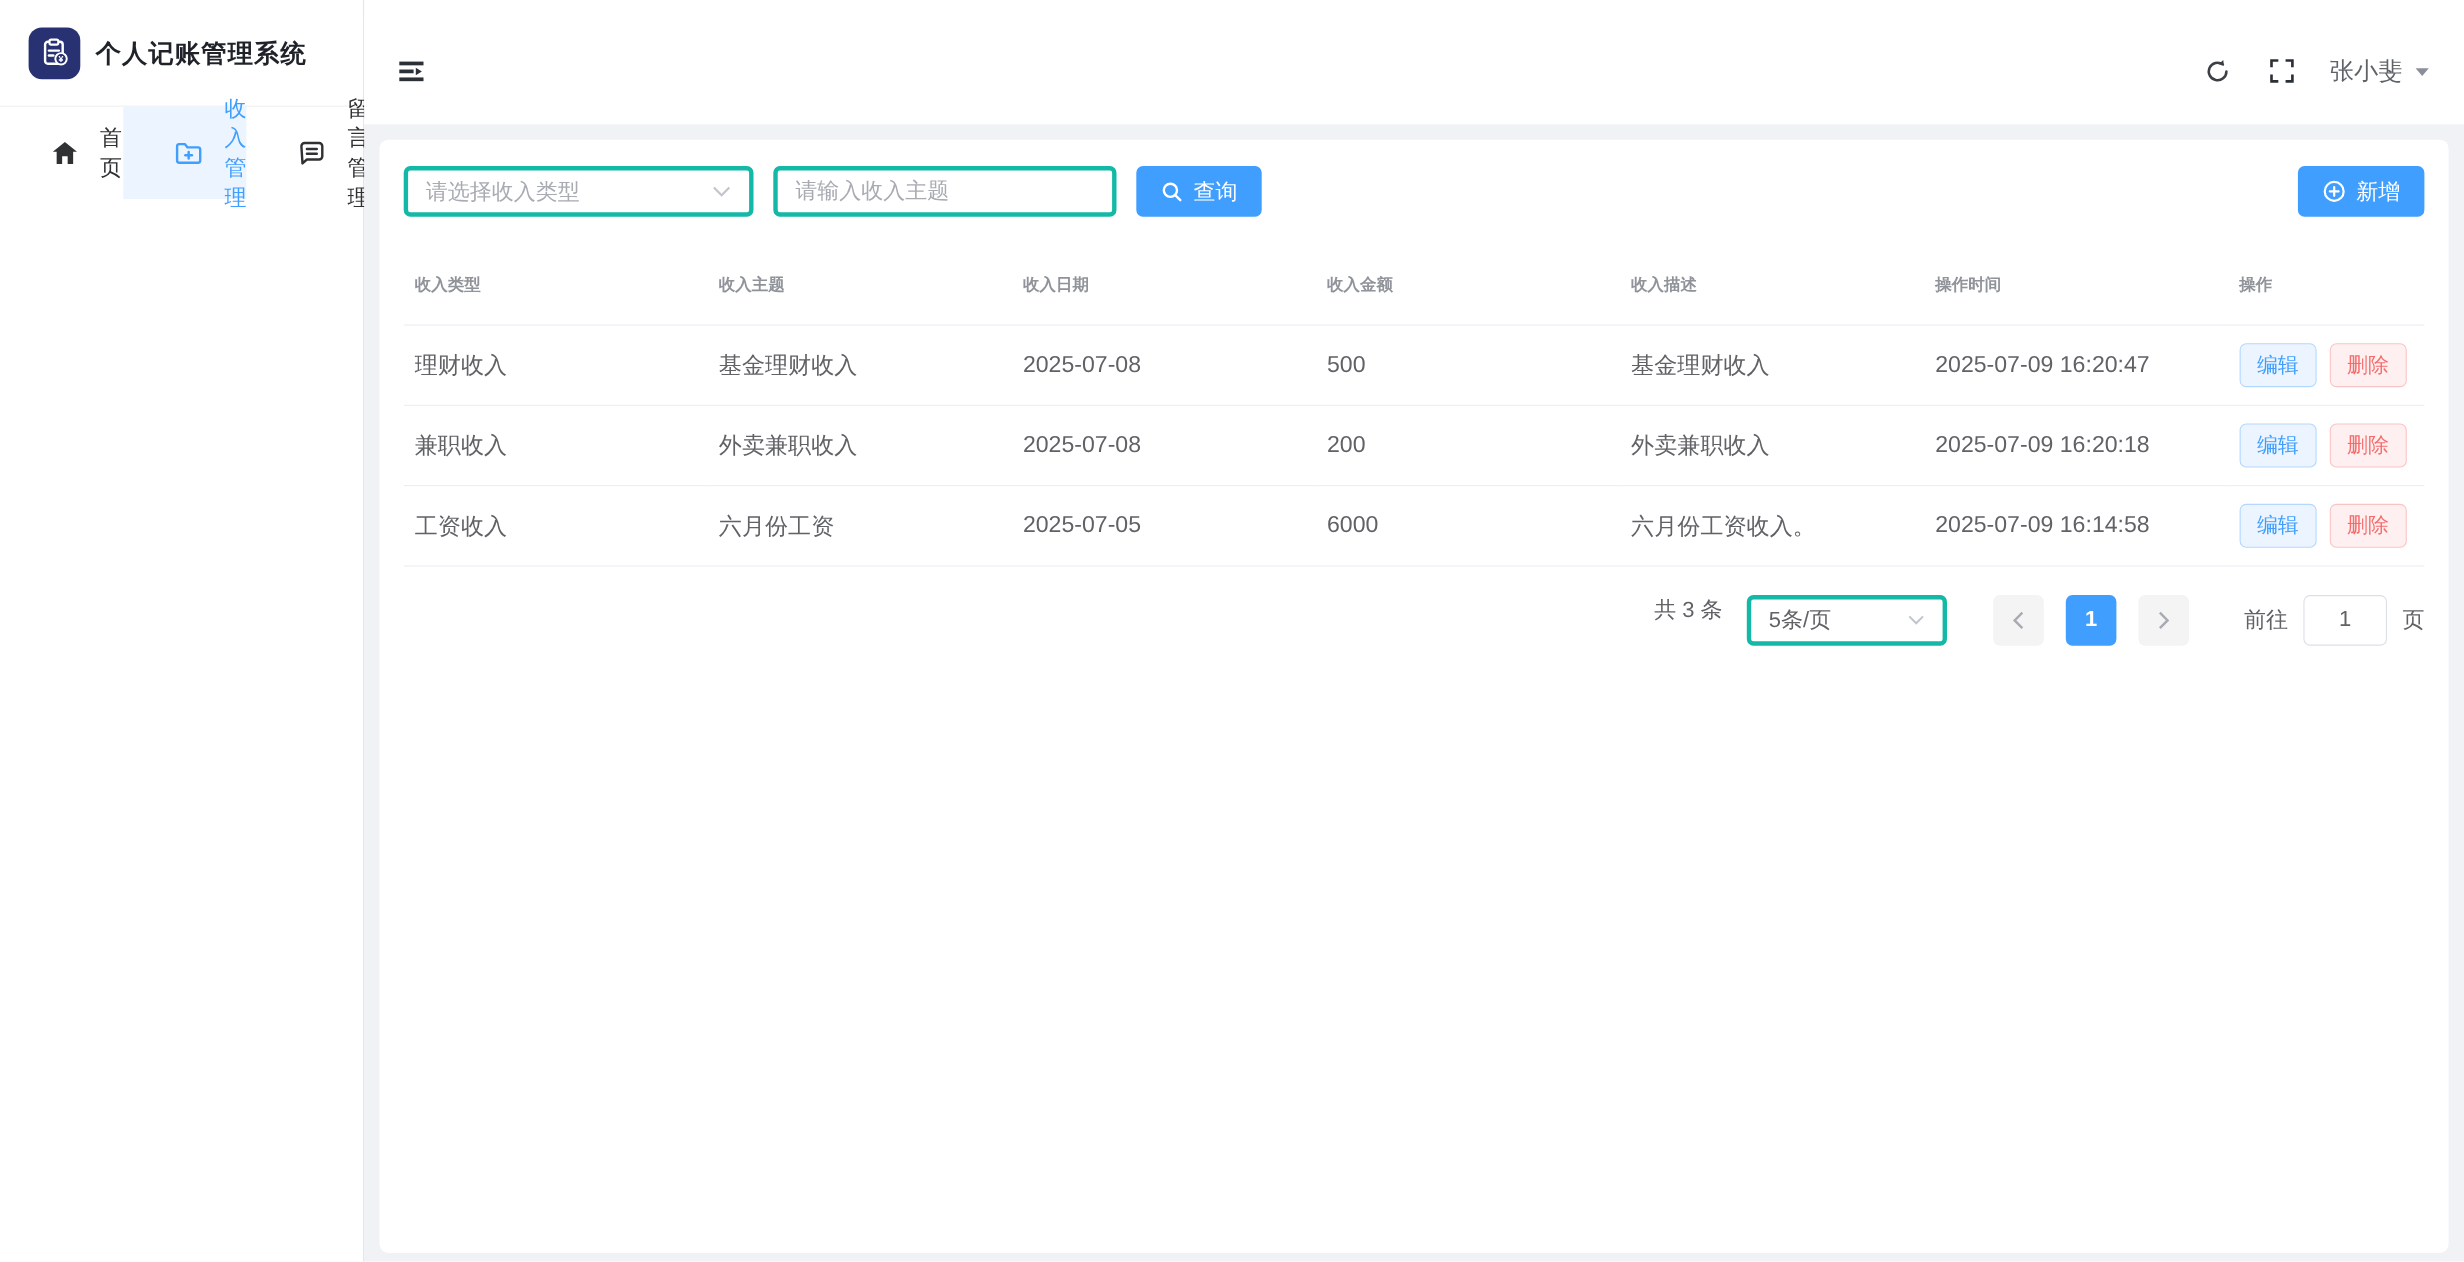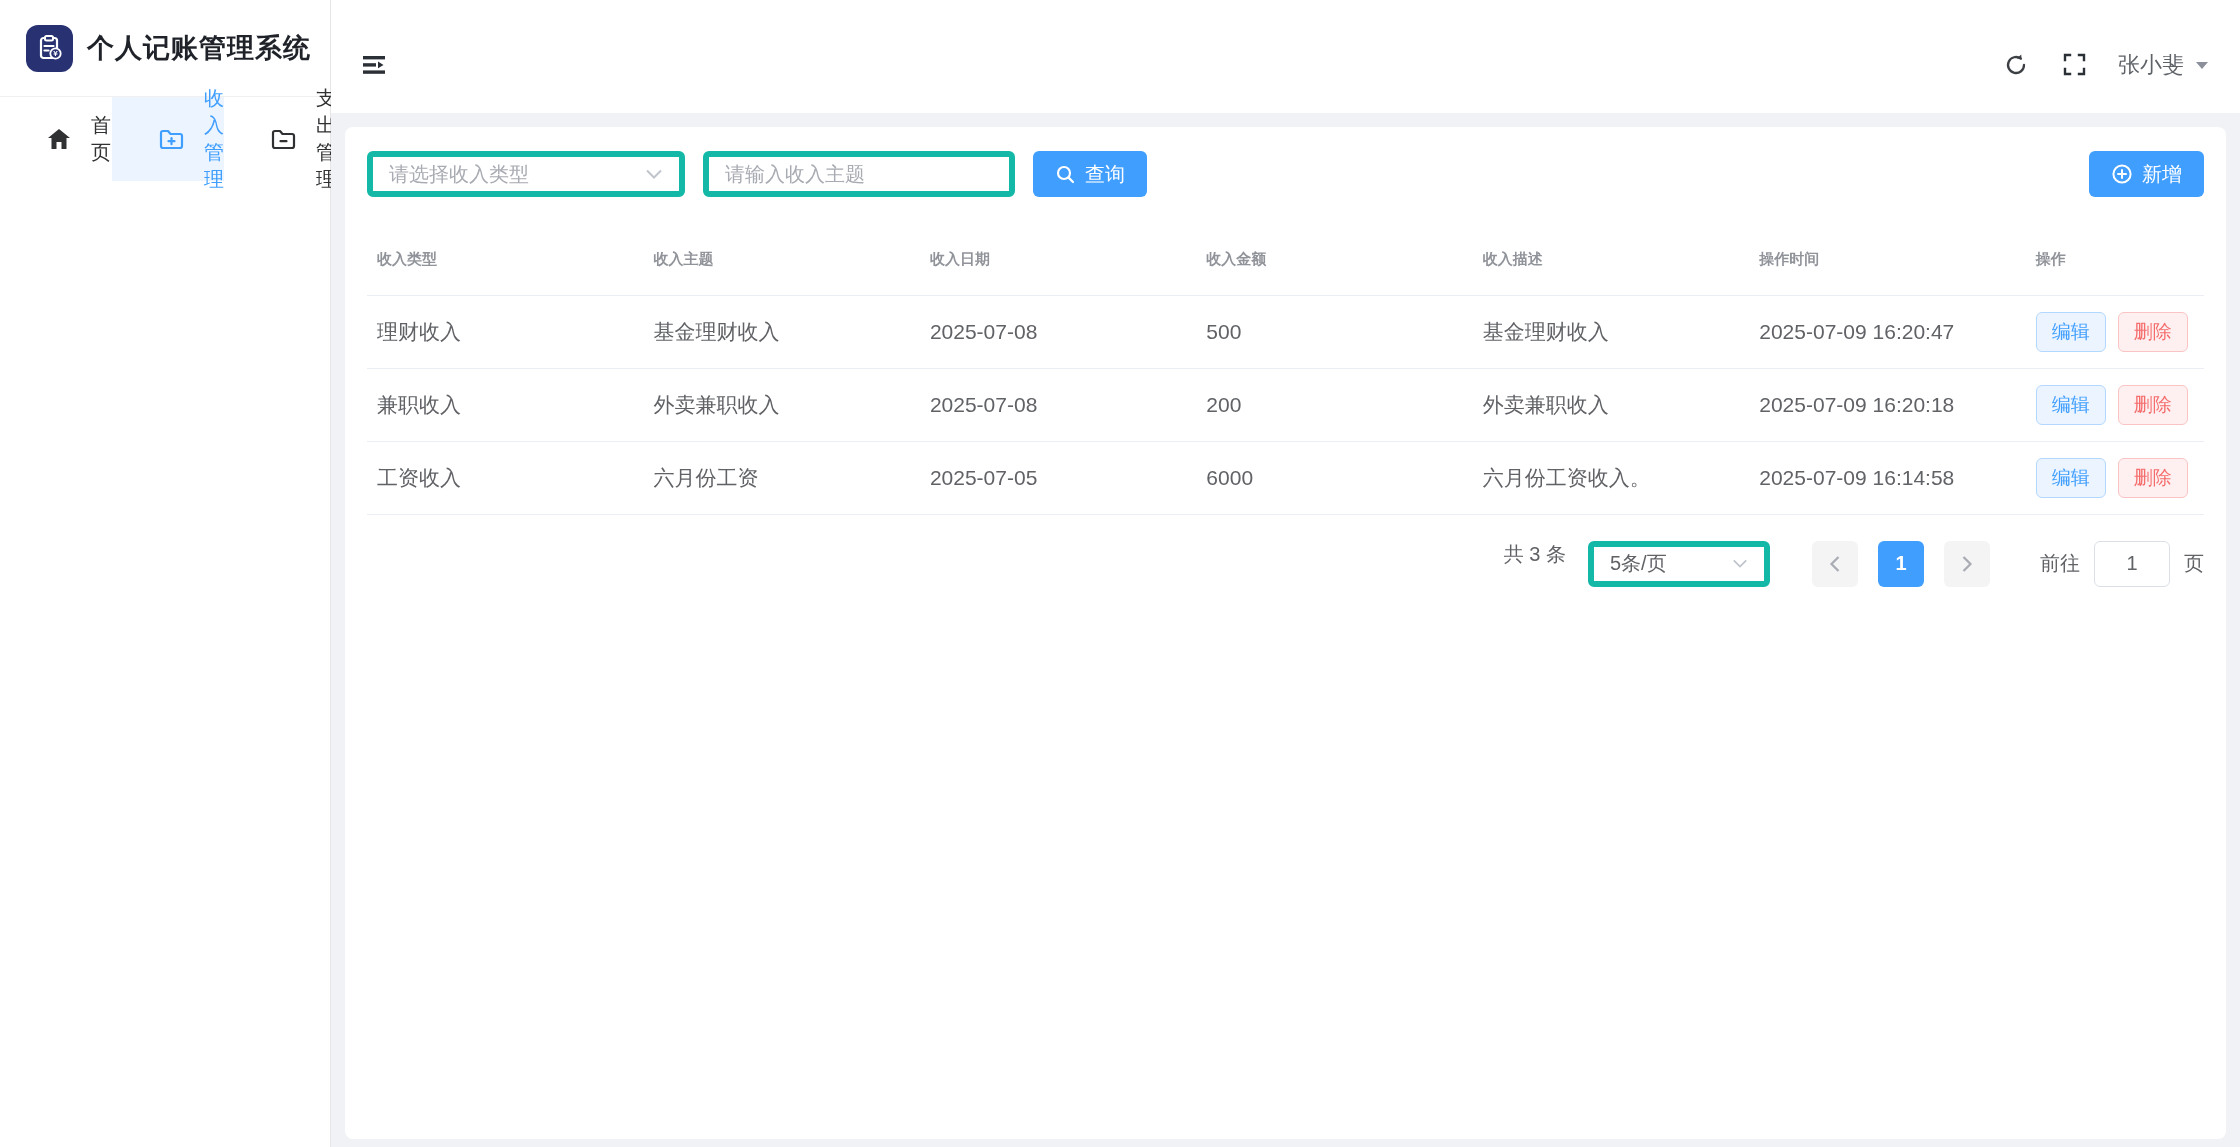--- a/index.html
+++ b/index.html
@@ -4,21 +4,21 @@
 <style>
   * { margin:0; padding:0; box-sizing:border-box; }
   html,body { width:2240px; height:1147px; overflow:hidden; }
   body { font-family:"Liberation Sans","DejaVu Sans",sans-serif; font-size:20px; color:#303133; background:#fff; }
   .app { display:flex; height:100%; }
 
   
   .sidebar { width:331px; background:#fff; border-right:1px solid #e6e6e6; flex-shrink:0; display:flex; flex-direction:column; }
   .logo-row { height:97px; display:flex; align-items:center; gap:14px; padding-left:26px; border-bottom:1px solid #f0f0f0; }
   .logo-box { width:47px; height:47px; border-radius:12px; background:#283272; display:flex; align-items:center; justify-content:center; flex-shrink:0; }
-  .app-title { font-size:27px; font-weight:bold; color:#1f2329; letter-spacing:1px; }
+  .app-title { font-size:23px; font-weight:bold; color:#1f2329; letter-spacing:1px; }
   .menu { display:flex; flex-direction:row; }
   .menu-item { height:84px; display:flex; align-items:center; gap:19px; padding-left:46px; cursor:pointer; color:#303133; }
   .menu-item .mi-icon { width:27px; height:27px; display:flex; align-items:center; justify-content:center; }
   .menu-item.active { background:#ecf5ff; color:#409eff; }
   .menu-item.active svg { stroke:#409eff; }
   .menu-item svg { stroke:#303133; }
   .menu-item .filled { fill:#303133; stroke:none; }
 
   
   .main { flex:1; display:flex; flex-direction:column; min-width:0; }
@@ -26,21 +26,21 @@
   .collapse-btn { width:30px; height:30px; display:flex; align-items:center; justify-content:center; cursor:pointer; }
   .topbar-right { margin-left:auto; display:flex; align-items:center; gap:30px; }
   .icon-btn { width:28px; height:28px; display:flex; align-items:center; justify-content:center; cursor:pointer; }
   .user-chip { display:flex; align-items:center; gap:10px; cursor:pointer; color:#5f6368; font-size:22px; }
 
   .content { flex:1; background:#f0f2f5; padding:14px 14px 8px 14px; min-height:0; }
   .card { background:#fff; border-radius:8px; height:100%; padding:24px 22px; overflow:hidden; }
 
   
   .filter-bar { display:flex; align-items:center; gap:18px; }
-  .sel, .txt { height:46px; border:6px solid #14b8a6; border-radius:6px; background:#fff; display:flex; align-items:center; padding:0 16px; color:#a8abb2; }
+  .sel, .txt { height:46px; border:4px solid #14b8a6; border-radius:6px; background:#fff; display:flex; align-items:center; padding:0 16px; color:#a8abb2; }
   .sel { width:318px; justify-content:space-between; cursor:pointer; }
   .txt { width:312px; }
   .txt input { border:none; outline:none; width:100%; font-size:20px; font-family:inherit; color:#606266; }
   .txt input::placeholder { color:#a8abb2; }
   .btn-primary { height:46px; padding:0 22px; background:#409eff; border:none; border-radius:6px; color:#fff; font-size:20px; font-family:inherit; display:flex; align-items:center; gap:9px; cursor:pointer; }
   .btn-add { margin-left:auto; }
 
   
   table { width:100%; border-collapse:collapse; table-layout:fixed; margin-top:28px; }
   th, td { text-align:left; padding:0 10px; border-bottom:1px solid #ebeef5; font-weight:normal; }
@@ -97,29 +97,20 @@
         <span class="mi-icon">
           <svg width="27" height="27" viewBox="0 0 27 27" fill="none" stroke-width="2.2" stroke-linecap="round" stroke-linejoin="round">
             <path d="M3 7 a2 2 0 0 1 2-2 h5 l2.5 3 H22 a2 2 0 0 1 2 2 v10 a2 2 0 0 1-2 2 H5 a2 2 0 0 1-2-2 Z"></path>
             <line x1="13.5" y1="12.2" x2="13.5" y2="18.2"></line>
               <line x1="10.5" y1="15.2" x2="16.5" y2="15.2"></line>
           </svg>
         </span>
         <span>收入管理</span>
       </div>
 
-      <div class="menu-item">
-        <span class="mi-icon">
-          <svg width="27" height="27" viewBox="0 0 27 27" fill="none" stroke-width="2.2" stroke-linecap="round" stroke-linejoin="round">
-            <path d="M3 7 a2 2 0 0 1 2-2 h5 l2.5 3 H22 a2 2 0 0 1 2 2 v10 a2 2 0 0 1-2 2 H5 a2 2 0 0 1-2-2 Z"></path>
-            <line x1="10.5" y1="15.2" x2="16.5" y2="15.2"></line>
-          </svg>
-        </span>
-        <span>支出管理</span>
-      </div>
 
       <div class="menu-item">
         <span class="mi-icon">
           <svg width="27" height="27" viewBox="0 0 27 27" fill="none" stroke-width="2.2" stroke-linecap="round" stroke-linejoin="round">
             <path d="M4 7 a3 3 0 0 1 3-3 h13 a3 3 0 0 1 3 3 v9 a3 3 0 0 1-3 3 H9 l-4 3.5 Z"></path>
             <line x1="9" y1="9.5" x2="18" y2="9.5"></line>
               <line x1="9" y1="13.8" x2="18" y2="13.8"></line>
           </svg>
         </span>
         <span>留言管理</span>

